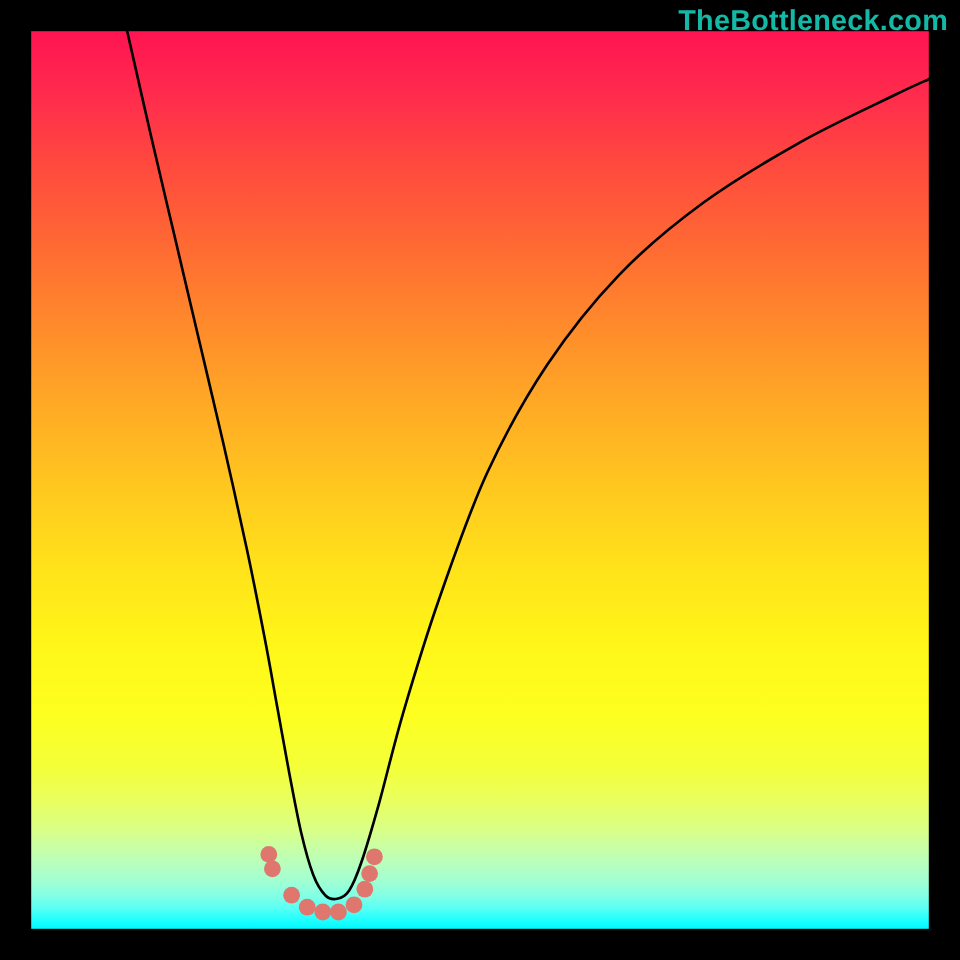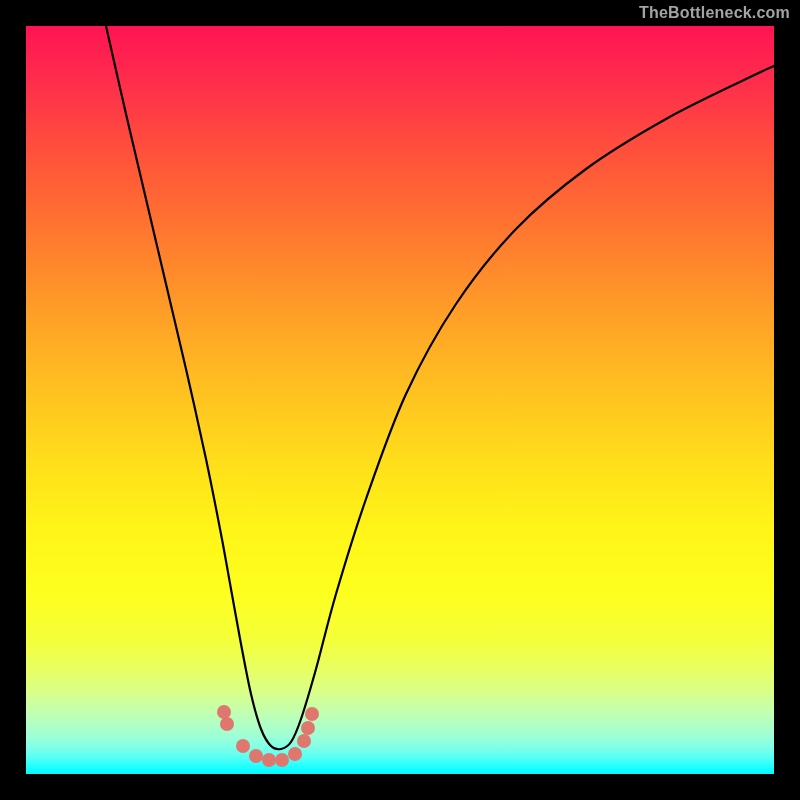--- a/index.html
+++ b/index.html
@@ -43,23 +43,23 @@
       #56fff5 97.8%,
       #20ffff 99%,
       #00f8ff 100%
     );
   }
   .watermark {
     position: absolute;
     top: 4px;
     right: 10px;
     font-family: Arial, Helvetica, sans-serif;
-    font-size: 16px;
+    font-size: 24px;
     font-weight: 600;
-    color: #a3a3a3;
+    color: #14b8a6;
     letter-spacing: 0.2px;
     user-select: none;
   }
   svg.curve {
     position: absolute;
     left: 0;
     top: 0;
     width: 748px;
     height: 748px;
     overflow: visible;

